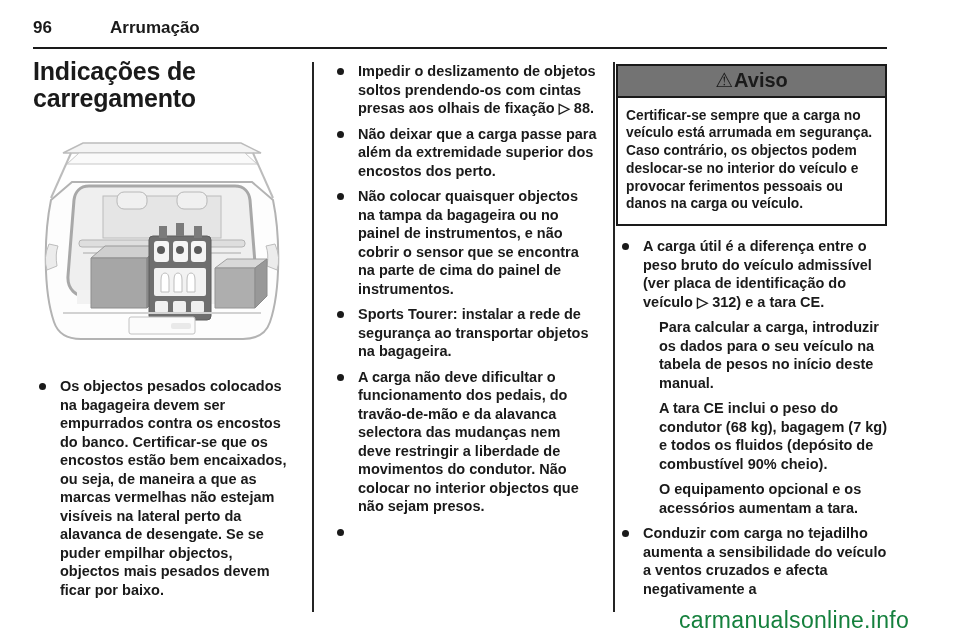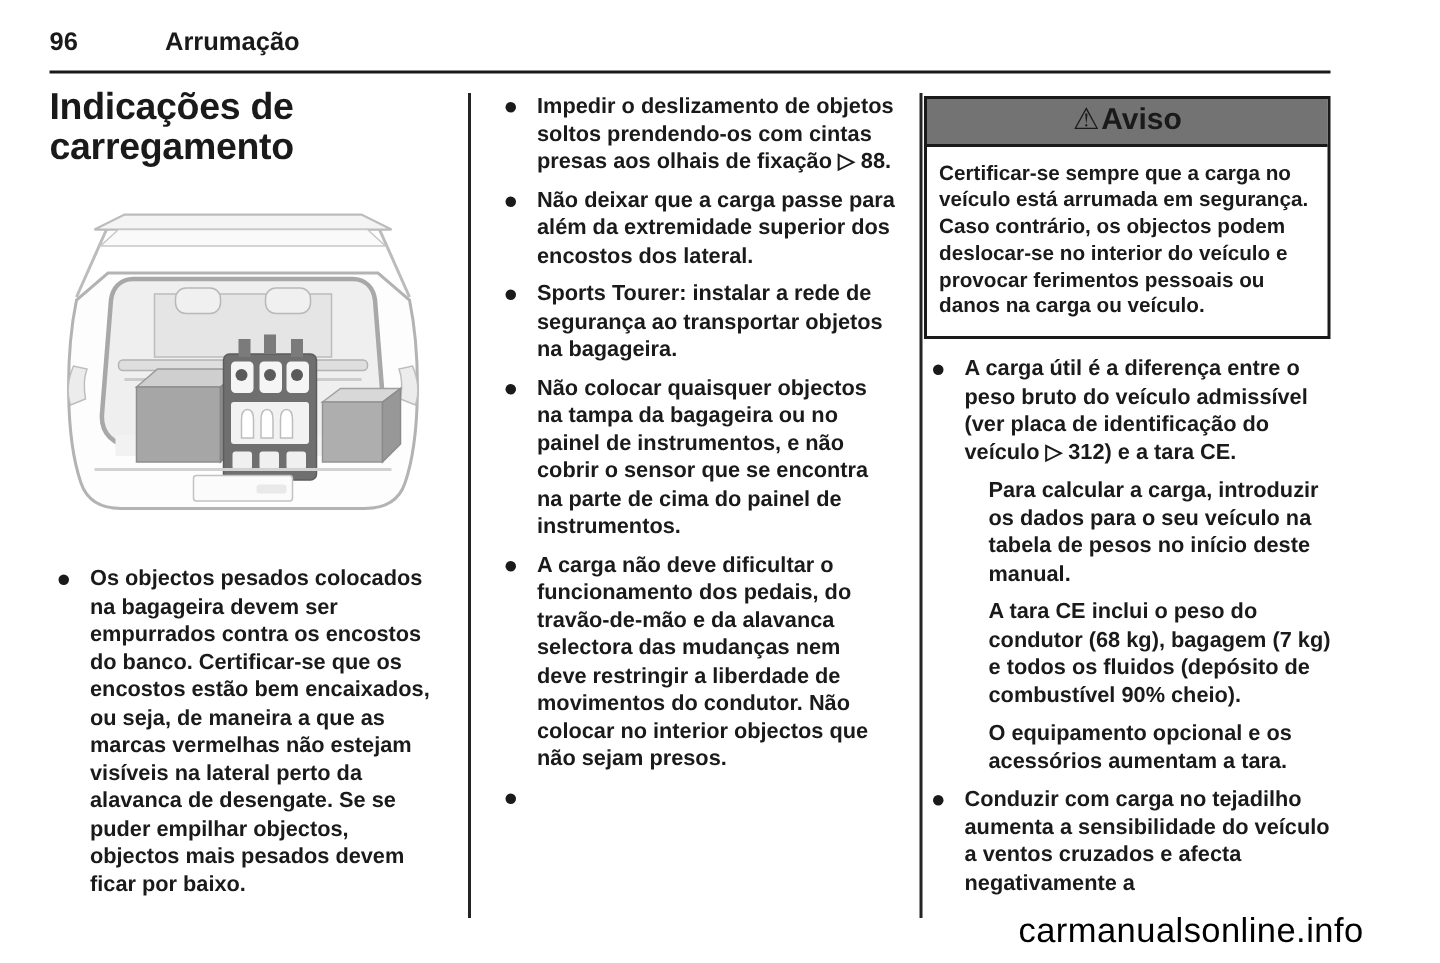--- a/index.html
+++ b/index.html
@@ -32,21 +32,21 @@
   .cont{margin:7px 0 0 16px;}
   
   .warning-box{border:2px solid #1a1a1a;background:#ffffff;}
   .warning-head{background:#737373;border-bottom:2px solid #1a1a1a;text-align:center;
     font-size:20px;font-weight:bold;padding:5px 0 6px 0;}
   .warning-icon{font-weight:normal;margin-right:1px;}
   .warning-body{padding:9px 8px 11px 8px;font-size:13.8px;line-height:17.8px;font-weight:bold;}
   .col3 ul.blist{margin-top:11px;}
   
   .watermark{position:absolute;left:679px;top:607px;font-size:23px;font-weight:normal;
-    color:#000000;letter-spacing:0.3px;}
+    color:#15803d;letter-spacing:0.3px;}
 </style>
 </head>
 <body>
 
 <div id="page">
 
   <div class="pagenum">96</div>
   <div class="section">Arrumação</div>
   <div class="header-rule"></div>
 
@@ -123,29 +123,29 @@
   </div>
 
   <div class="col col2">
     <ul class="blist">
       <li>
         <span class="bullet"></span>
         <span>Impedir o deslizamento de objetos soltos prendendo-os com cintas presas aos olhais de fixação ▷ 88.</span>
       </li>
       <li>
         <span class="bullet"></span>
-        <span>Não deixar que a carga passe para além da extremidade superior dos encostos dos lateral.</span>
+        <span>Não deixar que a carga passe para além da extremidade superior dos encostos dos perto.</span>
+      </li>
+      <li>
+        <span class="bullet"></span>
+        <span>Não colocar quaisquer objectos na tampa da bagageira ou no painel de instrumentos, e não cobrir o sensor que se encontra na parte de cima do painel de instrumentos.</span>
       </li>
       <li>
         <span class="bullet"></span>
         <span>Sports Tourer: instalar a rede de segurança ao transportar objetos na bagageira.</span>
-      </li>
-      <li>
-        <span class="bullet"></span>
-        <span>Não colocar quaisquer objectos na tampa da bagageira ou no painel de instrumentos, e não cobrir o sensor que se encontra na parte de cima do painel de instrumentos.</span>
       </li>
       <li>
         <span class="bullet"></span>
         <span>A carga não deve dificultar o funcionamento dos pedais, do travão-de-mão e da alavanca selectora das mudanças nem deve restringir a liberdade de movimentos do condutor. Não colocar no interior objectos que não sejam presos.</span>
       </li>
       <li>
         <span class="bullet"></span>
       </li>
     </ul>
   </div>

